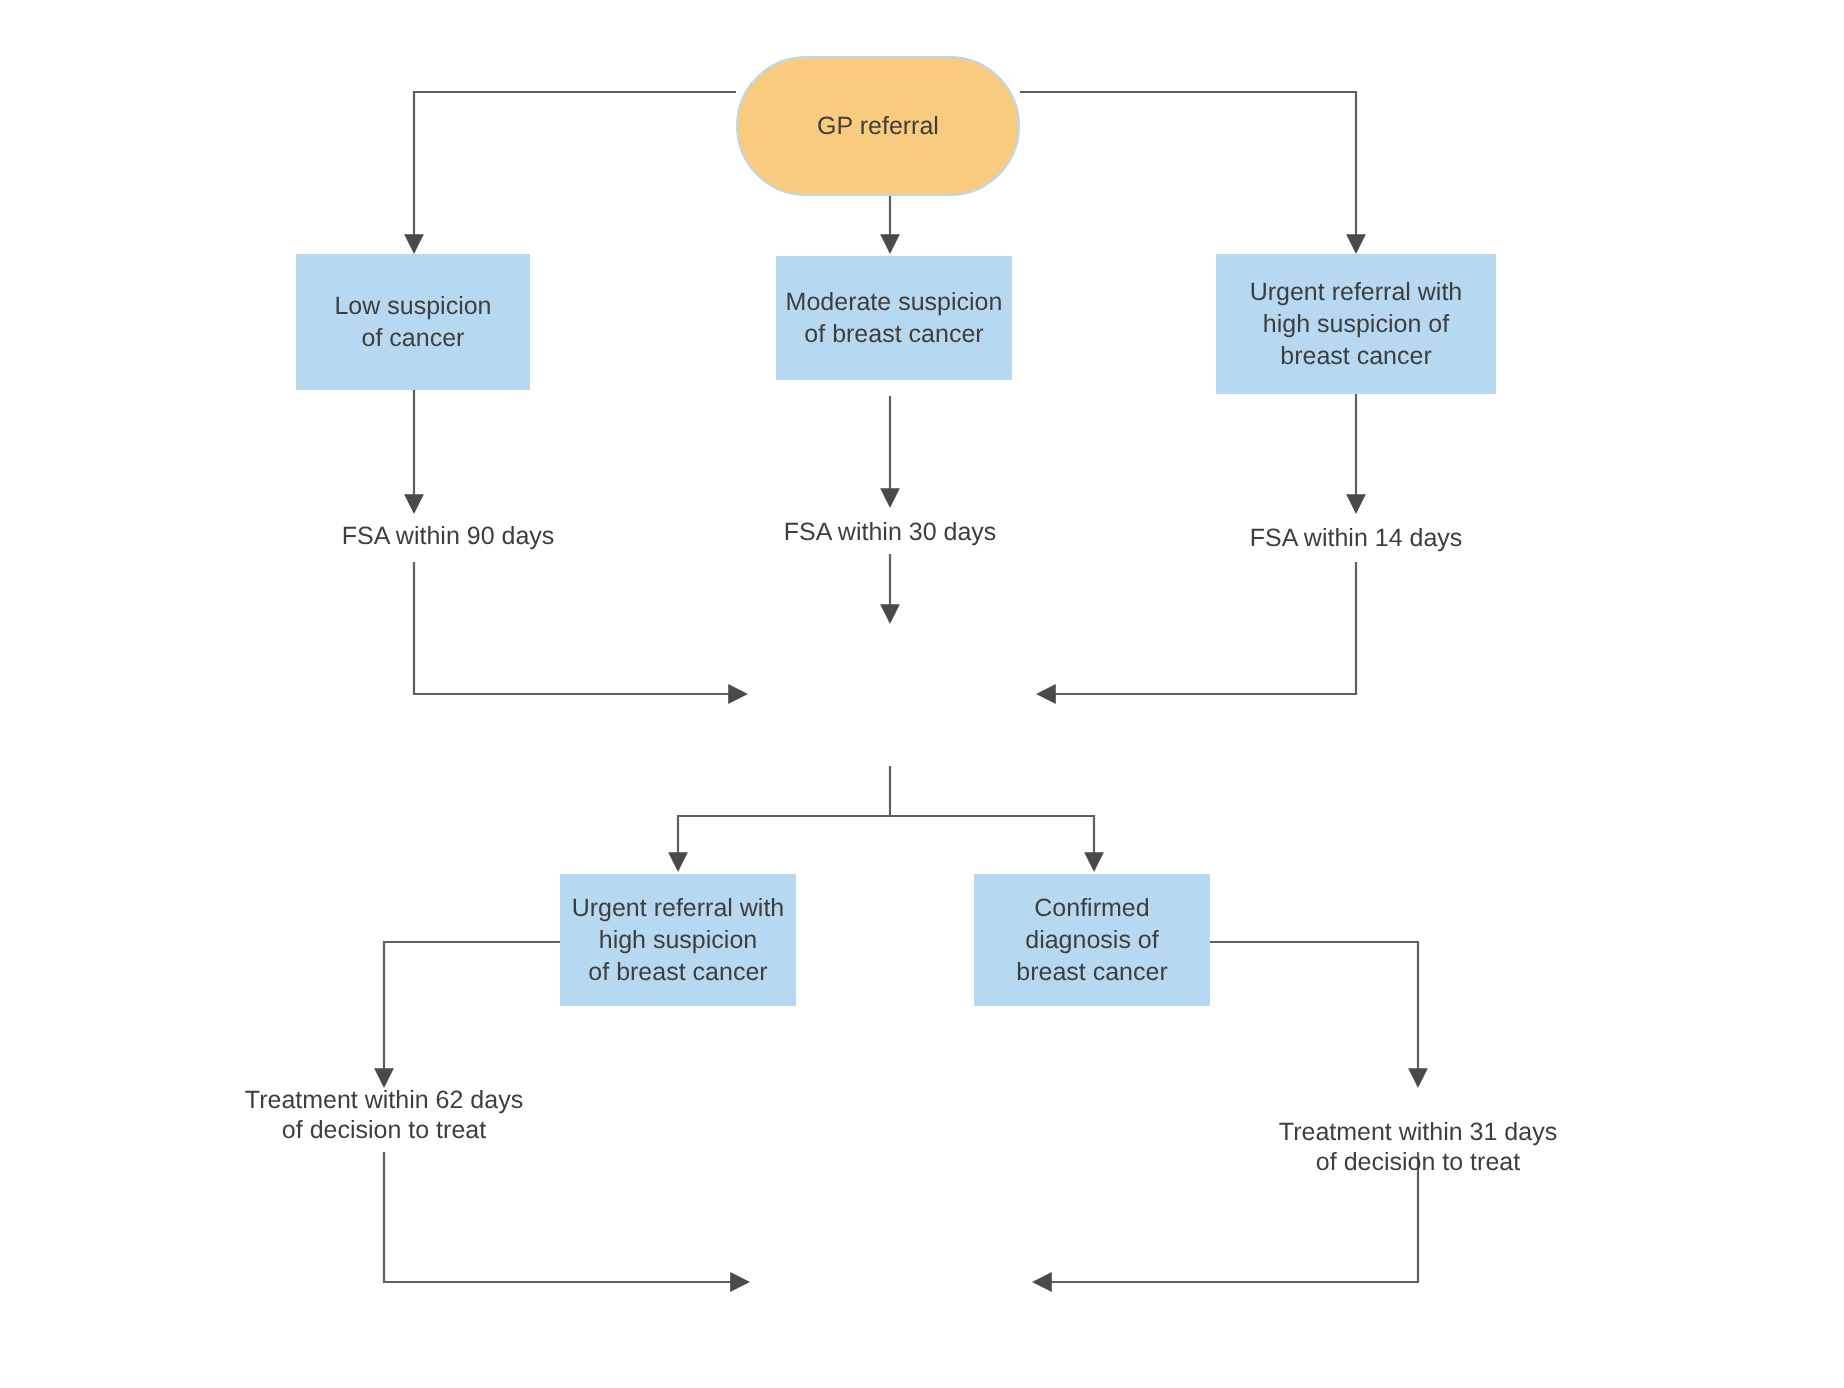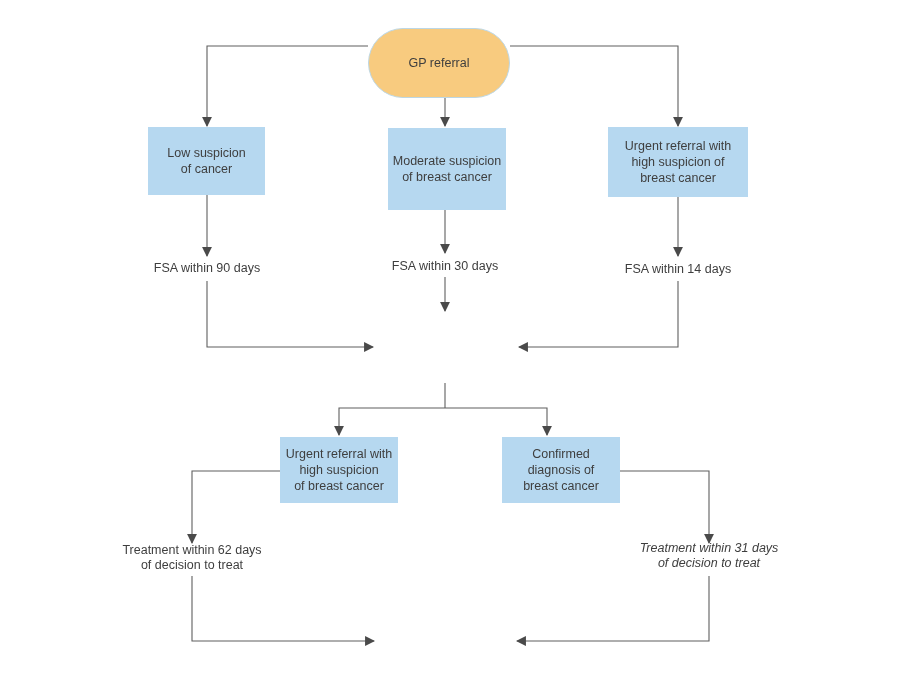--- a/index.html
+++ b/index.html
@@ -54,42 +54,42 @@
     <path class="edge" d="M192,576 V641 H374" marker-end="url(#arrow)"></path>
     <path class="edge" d="M605,471 H709 V543" marker-end="url(#arrow)"></path>
     <path class="edge" d="M709,576 V641 H517" marker-end="url(#arrow)"></path>
   </svg>
 
   <div class="node stadium orange" style="left:368px; top:12px; width:142px; height:70px;margin-top:16px;">GP referral</div>
 
   <div class="node rect" style="left:148px; top:127px; width:117px; height:68px;">Low suspicion
 of cancer</div>
 
-  <div class="node rect" style="left:388px; top:128px; width:118px; height:82px;">Moderate suspicion
+  <div class="node rect" style="left:388px; top:128px; width:118px; height:62px;">Moderate suspicion
 of breast cancer</div>
 
   <div class="node rect" style="left:608px; top:127px; width:140px; height:70px;">Urgent referral with
 high suspicion of
 breast cancer</div>
 
 
   <div class="node rect" style="left:280px; top:437px; width:118px; height:66px;">Urgent referral with
 high suspicion
 of breast cancer</div>
 
-  <div class="node rect" style="left:487px; top:437px; width:118px; height:66px;margin-left:15px;">Confirmed
+  <div class="node rect" style="left:487px; top:437px; width:118px; height:66px;">Confirmed
 diagnosis of
 breast cancer</div>
 
 
-  <div class="edge-label" style="left:207px; top:261px;">FSA within 90 days</div>
+  <div class="edge-label" style="left:224px; top:261px;">FSA within 90 days</div>
 
   <div class="edge-label" style="left:445px; top:259px;">FSA within 30 days</div>
 
   <div class="edge-label" style="left:678px; top:262px;">FSA within 14 days</div>
 
   <div class="edge-label" style="left:192px; top:543px;">Treatment within 62 days
 of decision to treat</div>
 
-  <div class="edge-label" style="left:709px; top:541px;font-style:italic;">Treatment within 31 days
+  <div class="edge-label" style="left:709px; top:559px;">Treatment within 31 days
 of decision to treat</div>
 
 </div>
 
 </body></html>

